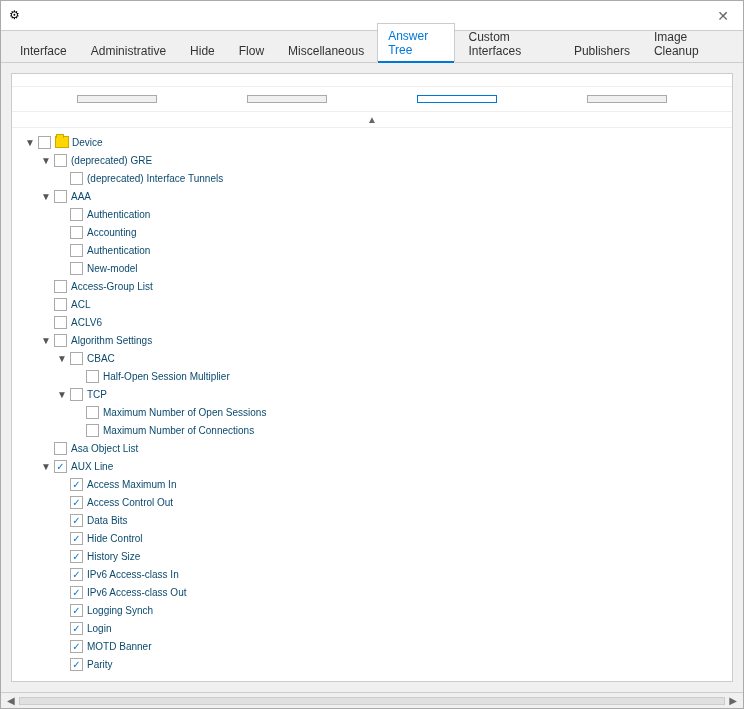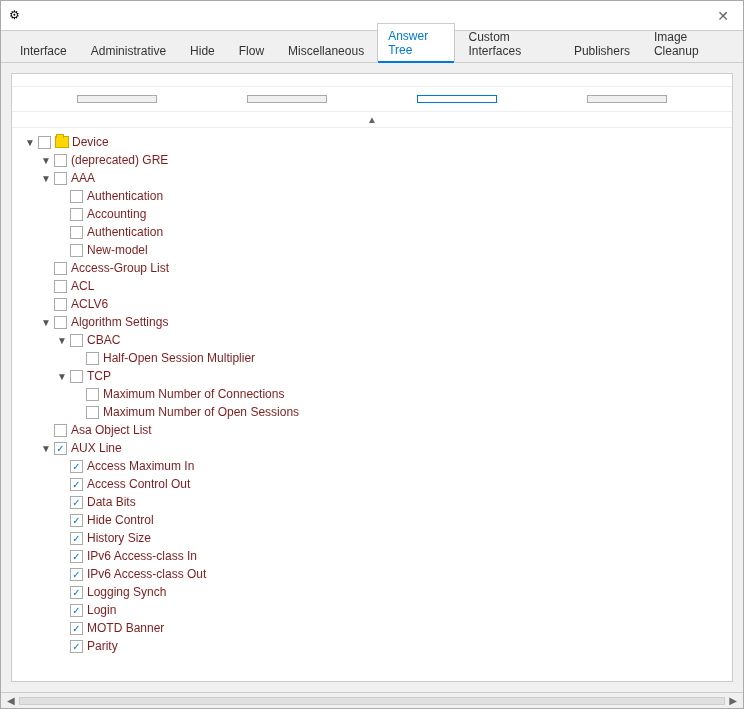--- a/index.html
+++ b/index.html
@@ -231,22 +231,22 @@
       top: -3px;
       left: 0;
       width: 6px;
       height: 3px;
       background: #ffd700;
       border: 1px solid #cca800;
       border-bottom: none;
       border-radius: 1px 1px 0 0;
     }
     .tree-label {
-      font-size: 12px;
-      color: #7f1d1d;
+      font-size: 10px;
+      color: #0c4a6e;
       cursor: pointer;
     }
     .tree-children {
       display: flex;
       flex-direction: column;
     }
   </style>
 </head>
 <body>
 
@@ -296,20 +296,31 @@
               <span class="tree-label">Device</span>
             </div>
             <div class="tree-children">
               <div class="tree-node">
                 <div class="tree-row">
                   <span class="tree-indent"></span>
                   <span class="expand-btn">▼</span>
                   <span class="checkbox"></span>
                   <span class="tree-label">(deprecated) GRE</span>
                 </div>
+                <div class="tree-children">
+                  <div class="tree-node">
+                    <div class="tree-row">
+                      <span class="tree-indent"></span>
+                      <span class="tree-indent"></span>
+                      <span class="expand-btn"></span>
+                      <span class="checkbox"></span>
+                      <span class="tree-label">(deprecated) Interface Tunnels</span>
+                    </div>
+                  </div>
+                </div>
               </div>
               <div class="tree-node">
                 <div class="tree-row">
                   <span class="tree-indent"></span>
                   <span class="expand-btn">▼</span>
                   <span class="checkbox"></span>
                   <span class="tree-label">AAA</span>
                 </div>
                 <div class="tree-children">
                   <div class="tree-node">
@@ -412,31 +423,31 @@
                       <span class="tree-label">TCP</span>
                     </div>
                     <div class="tree-children">
                       <div class="tree-node">
                         <div class="tree-row">
                           <span class="tree-indent"></span>
                           <span class="tree-indent"></span>
                           <span class="tree-indent"></span>
                           <span class="expand-btn"></span>
                           <span class="checkbox"></span>
-                          <span class="tree-label">Maximum Number of Connections</span>
+                          <span class="tree-label">Maximum Number of Open Sessions</span>
                         </div>
                       </div>
                       <div class="tree-node">
                         <div class="tree-row">
                           <span class="tree-indent"></span>
                           <span class="tree-indent"></span>
                           <span class="tree-indent"></span>
                           <span class="expand-btn"></span>
                           <span class="checkbox"></span>
-                          <span class="tree-label">Maximum Number of Open Sessions</span>
+                          <span class="tree-label">Maximum Number of Connections</span>
                         </div>
                       </div>
                     </div>
                   </div>
                 </div>
               </div>
               <div class="tree-node">
                 <div class="tree-row">
                   <span class="tree-indent"></span>
                   <span class="expand-btn"></span>

